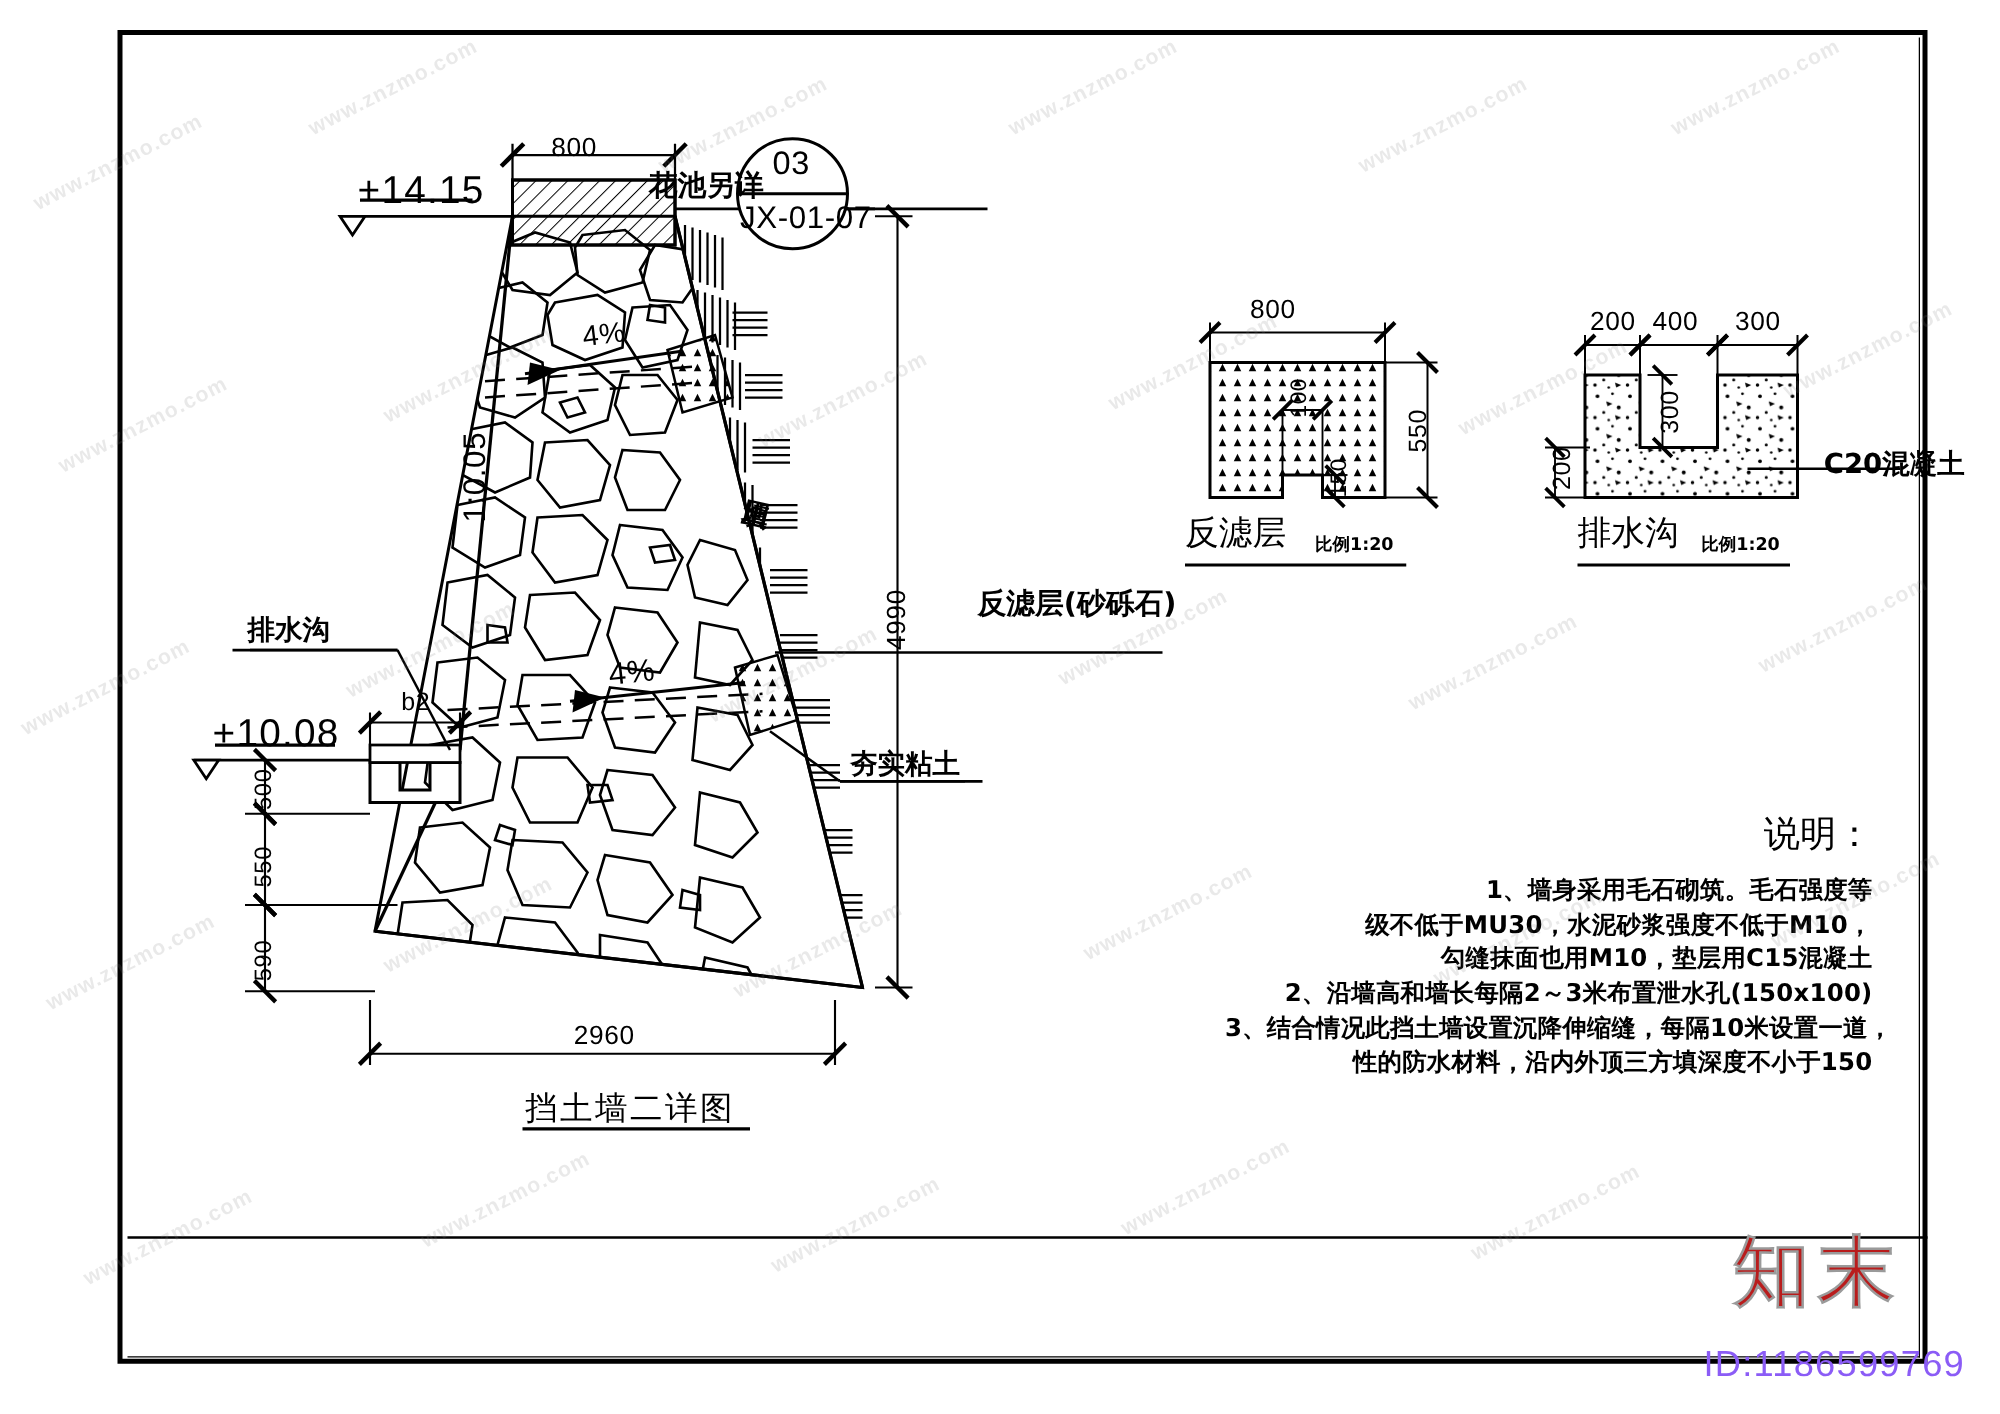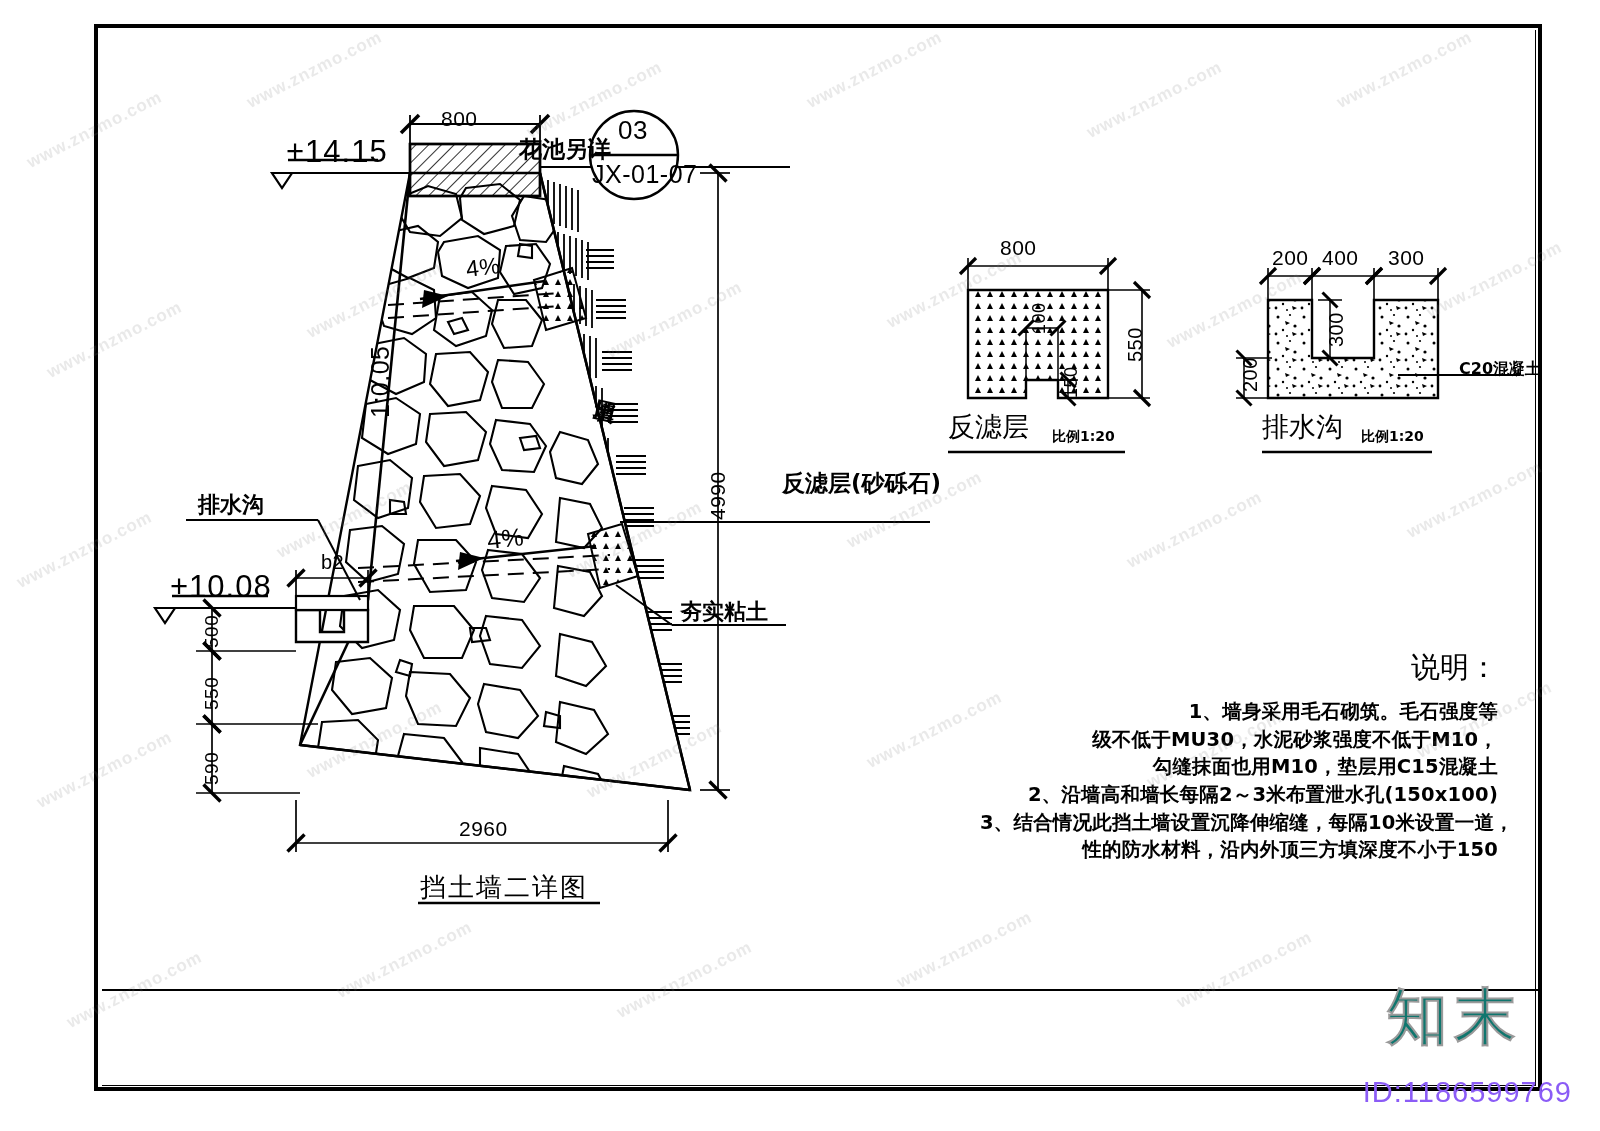--- a/index.html
+++ b/index.html
@@ -88,21 +88,21 @@
     pointer-events: none;
     white-space: nowrap;
     font-weight: 700;
     letter-spacing: 1px;
   }
   #wm-logo {
     position: absolute;
     right: 78px; bottom: 72px;
     font-size: 62px;
     font-family: "DejaVu Sans", sans-serif;
-    color: #0f766e;
+    color: #b91c1c;
     -webkit-text-stroke: 2px #9a9a9a;
     letter-spacing: 6px;
     pointer-events: none;
   }
   #wm-id {
     position: absolute;
     right: 28px; bottom: 22px;
     font-size: 29px;
     color: #8b5cf6;
     font-family: "Liberation Sans", sans-serif;
@@ -465,21 +465,21 @@
   <div class="txt num rot90" style="left:1030px; top:334px; font-size:18px;">100</div>
   <div class="txt num rot90" style="left:1062px; top:398px; font-size:18px;">150</div>
   <div class="txt cjk-thin detail-title" style="left:948px; top:413px;">反滤层</div>
   <div class="txt detail-scale" style="left:1052px; top:429px;">比例1:20</div>
 
   <div class="txt num" style="left:1272px; top:247px; font-size:21px;">200</div>
   <div class="txt num" style="left:1322px; top:247px; font-size:21px;">400</div>
   <div class="txt num" style="left:1388px; top:247px; font-size:21px;">300</div>
   <div class="txt num rot90" style="left:1326px; top:347px; font-size:20px;">300</div>
   <div class="txt num rot90" style="left:1240px; top:392px; font-size:20px;">200</div>
-  <div class="txt cjk" style="left:1459px; top:361px; font-size:16px;">C20混凝土</div>
+  <div class="txt cjk" style="left:1459px; top:361px; font-size:22px;">C20混凝土</div>
   <div class="txt cjk-thin detail-title" style="left:1262px; top:413px;">排水沟</div>
   <div class="txt detail-scale" style="left:1361px; top:429px;">比例1:20</div>
 
   <div id="notes">
     <div class="notes-title">说明：</div>
     <div class="note-line">1、墙身采用毛石砌筑。毛石强度等</div>
     <div class="note-line">级不低于MU30，水泥砂浆强度不低于M10，</div>
     <div class="note-line">勾缝抹面也用M10，垫层用C15混凝土</div>
     <div class="note-line">2、沿墙高和墙长每隔2～3米布置泄水孔(150x100)</div>
     <div class="note-line">3、结合情况此挡土墙设置沉降伸缩缝，每隔10米设置一道，</div>

